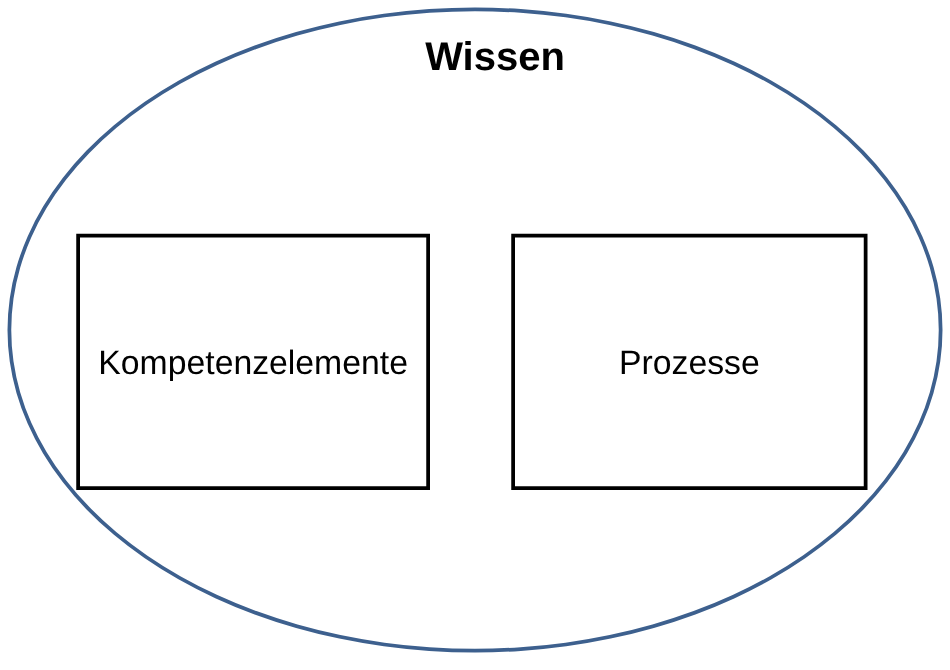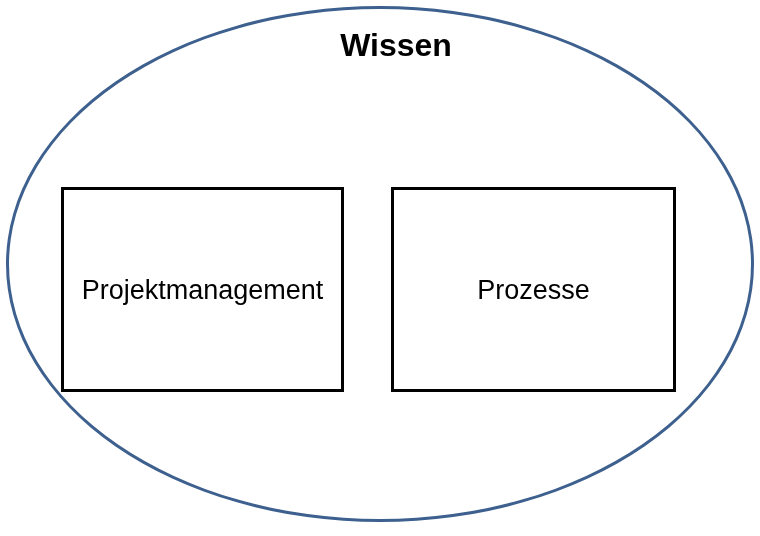--- a/index.html
+++ b/index.html
@@ -60,36 +60,36 @@
   }
   .shape-box span {
     display: block;
     white-space: nowrap;
   }
   .box-left {
     left: 61px;
     width: 283px;
   }
   .box-right {
-    left: 391px;
+    left: 409px;
     width: 285px;
   }
 </style>
 </head>
 <body>
 
 <div class="canvas">
 
   <div class="ellipse"></div>
 
   <div class="title">
     <span>Wissen</span>
   </div>
 
   <div class="shape-box box-left">
-    <span>Projektmanagement</span>
+    <span>Kompetenzelemente</span>
   </div>
 
   <div class="shape-box box-right">
     <span>Prozesse</span>
   </div>
 
 </div>
 
 </body></html>

